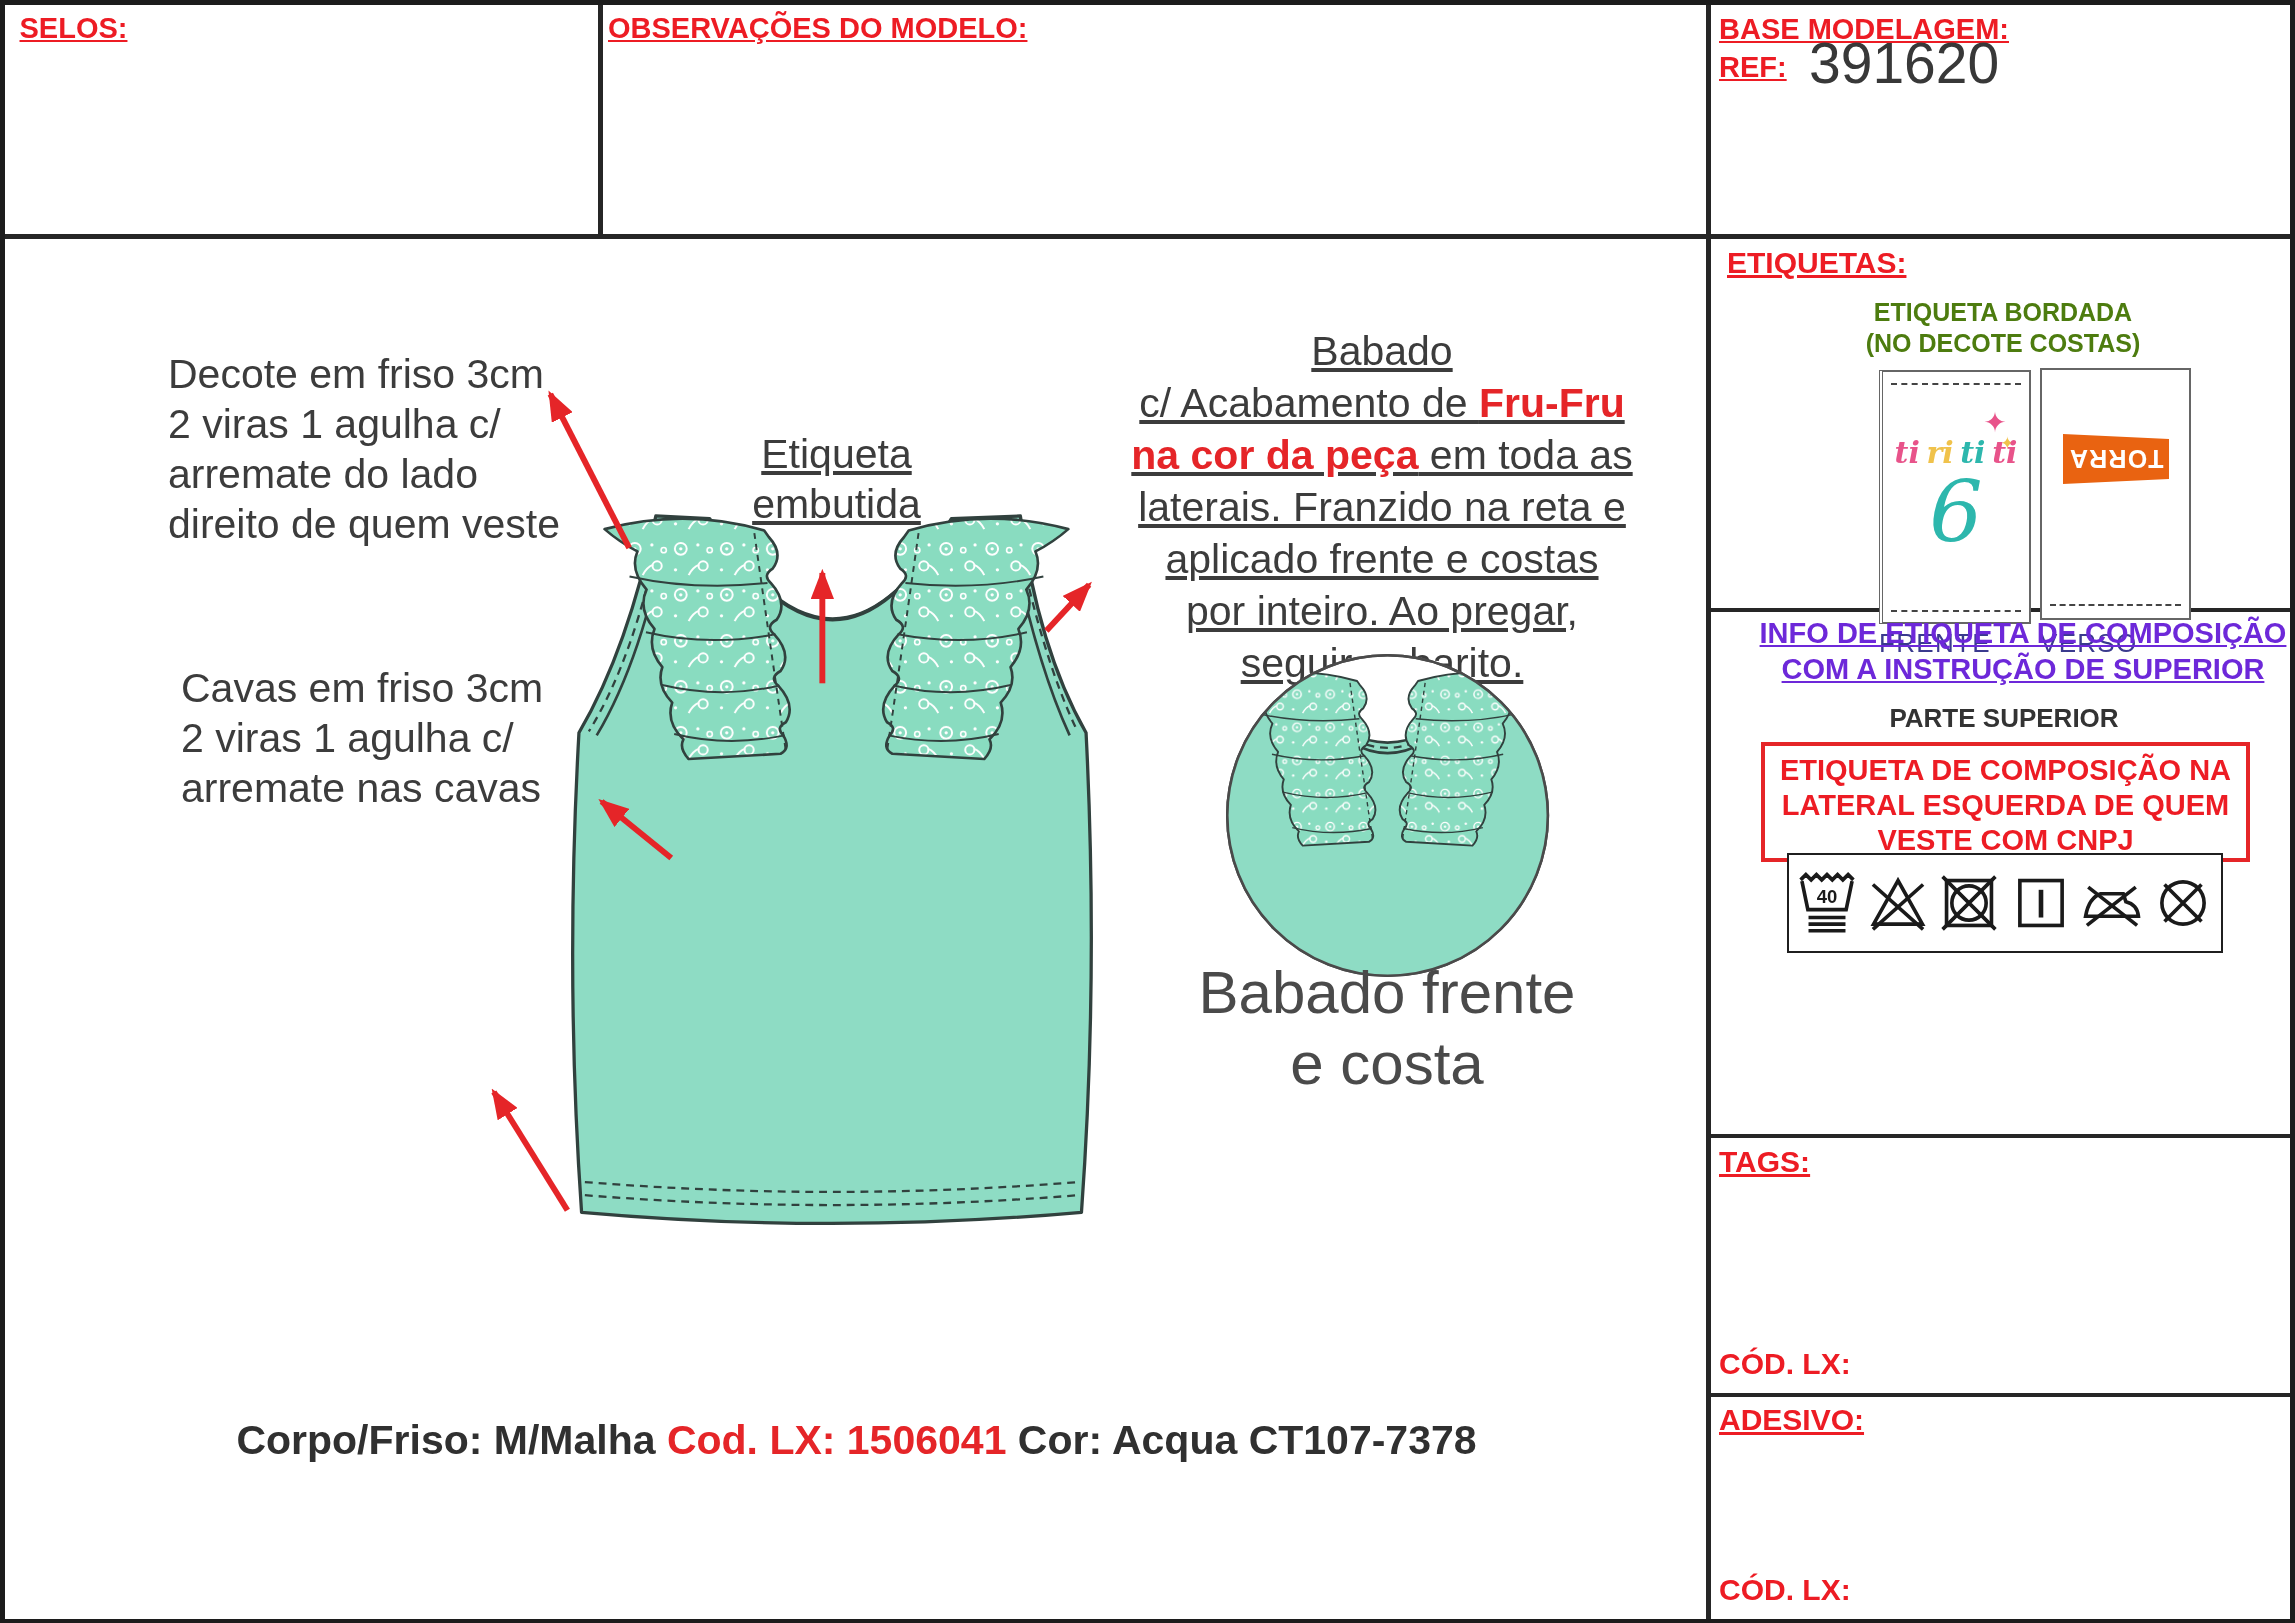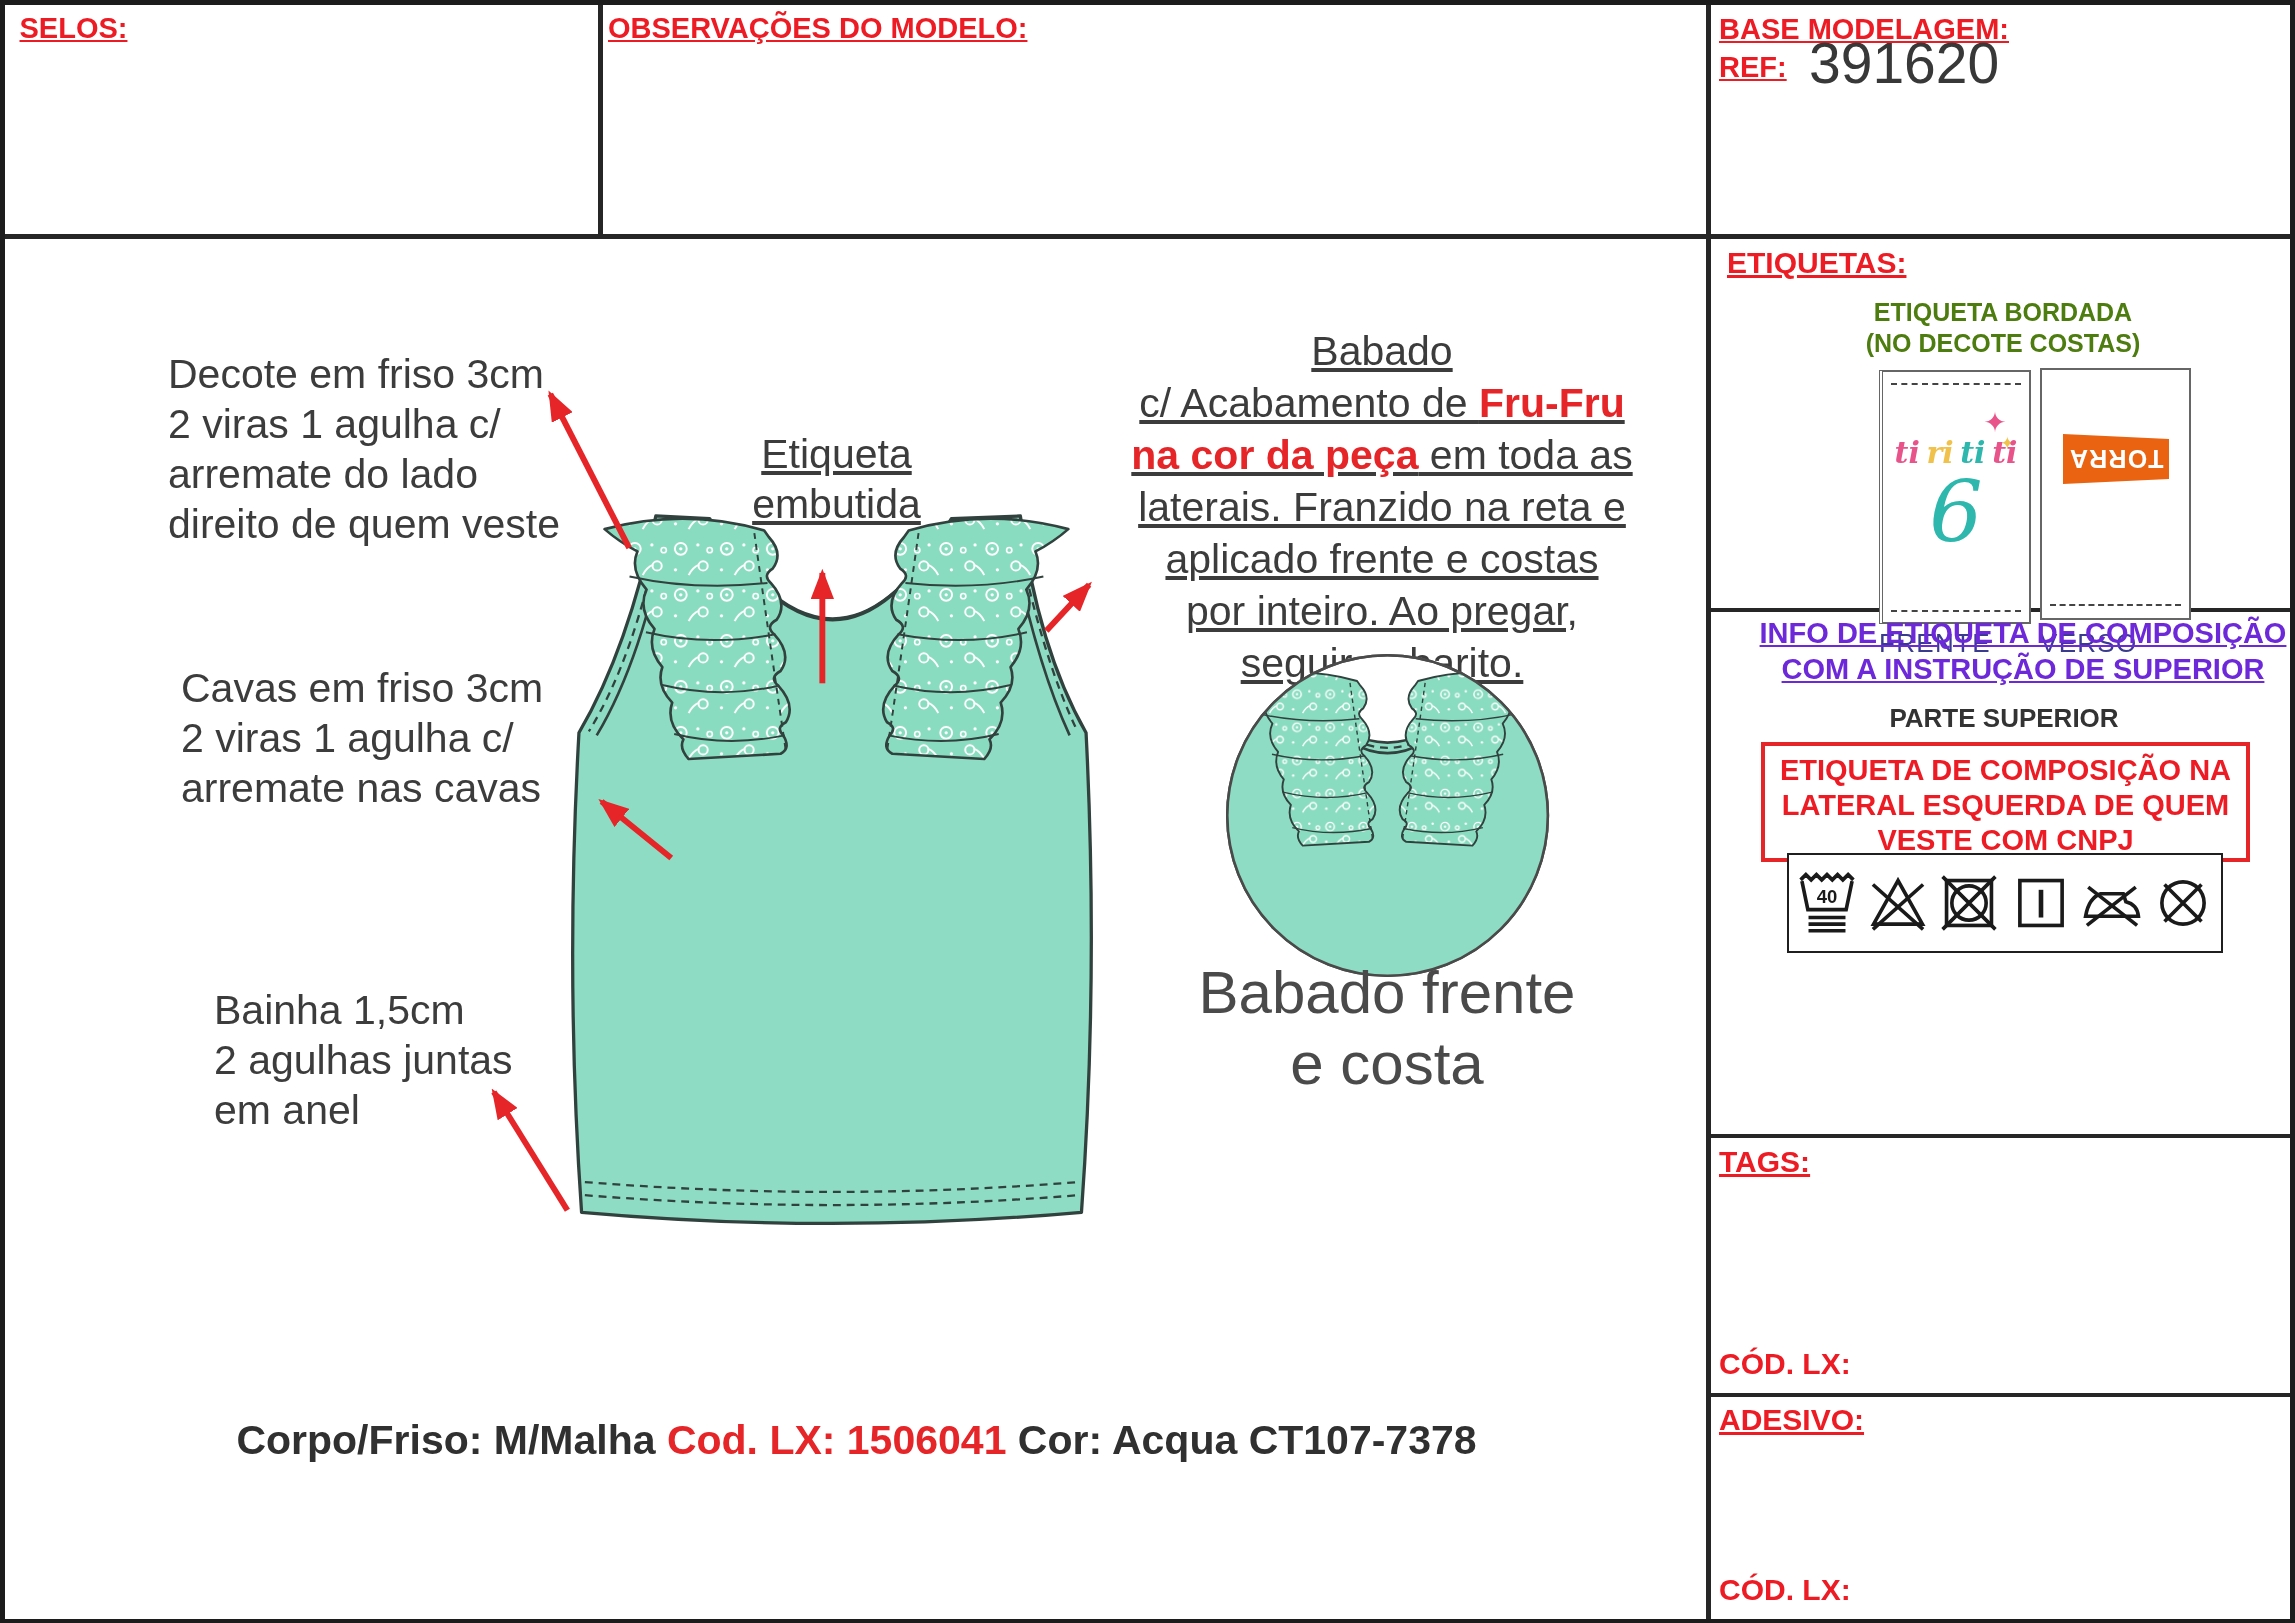--- a/index.html
+++ b/index.html
@@ -77,23 +77,20 @@
   <div class="redlab" style="left:1714px;top:46px;">REF:</div>
   <div class="refval" style="left:1804px;top:25px;">391620</div>
 
   <div class="note" style="left:163px;top:344px;">Decote em friso 3cm
 2 viras 1 agulha c/
 arremate do lado
 direito de quem veste</div>
   <div class="note" style="left:176px;top:658px;">Cavas em friso 3cm
 2 viras 1 agulha c/
 arremate nas cavas</div>
-  <div class="note" style="left:209px;top:980px;">Bainha 1,5cm
-2 agulhas juntas
-em anel</div>
   <div class="note center" style="left:667px;top:424px;width:329px;">Etiqueta
 embutida</div>
   <div class="note center" style="left:1088px;top:268px;width:578px;line-height:52px;">
     <span>Babado
 c/ Acabamento de </span><span class="rspan" style="font-weight:bold;">Fru-Fru
 na cor da peça</span><span> em toda as
 laterais. Franzido na reta e
 aplicado frente e costas
 por inteiro. Ao pregar,
 seguir gabarito.</span>

